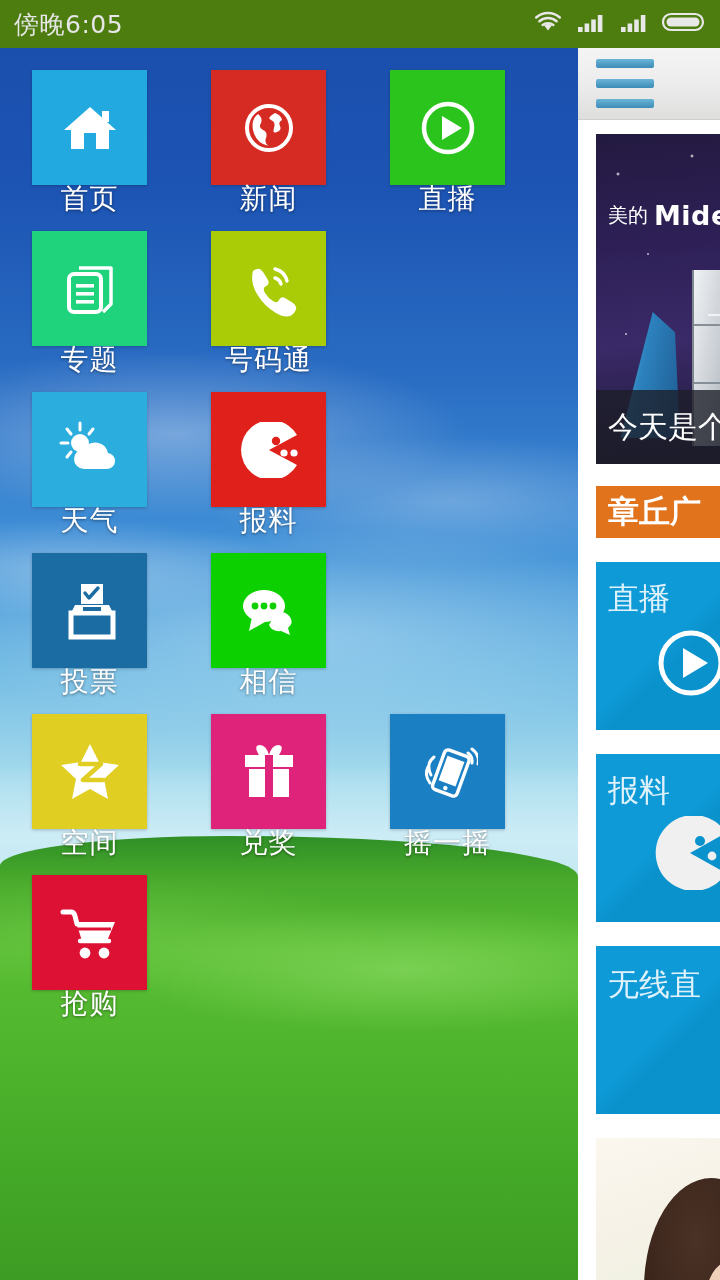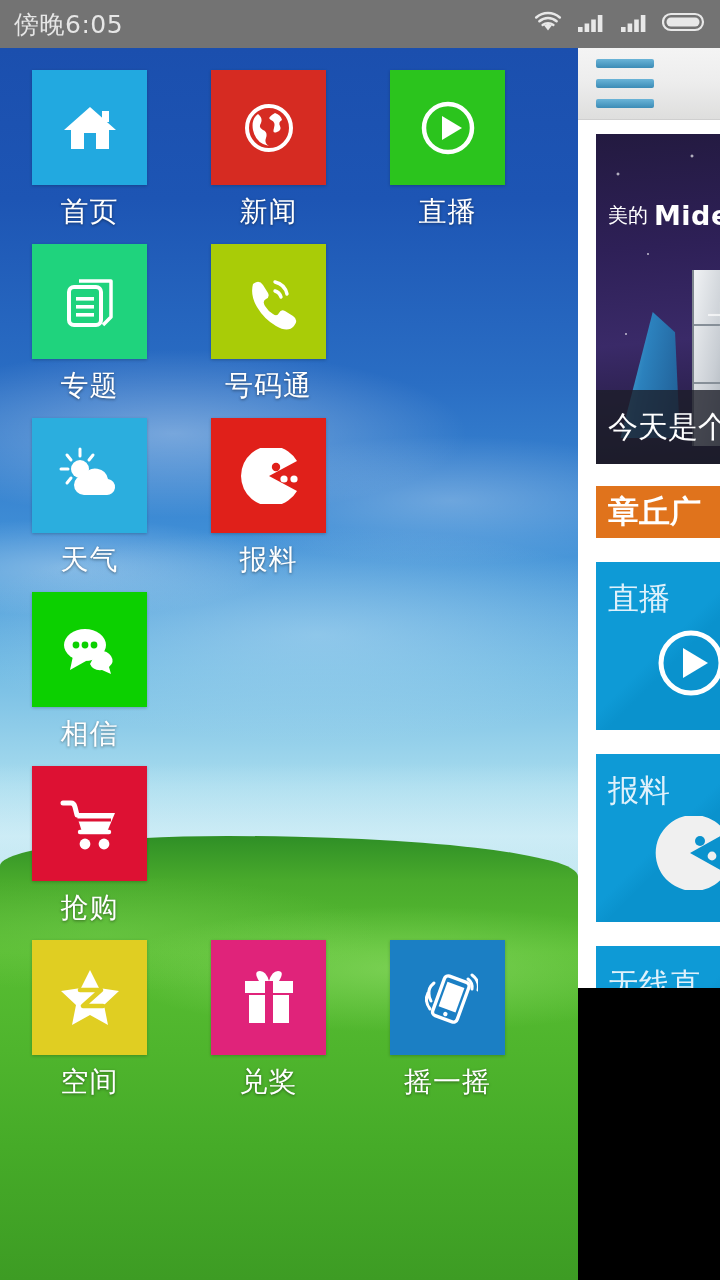--- a/index.html
+++ b/index.html
@@ -6,21 +6,21 @@
   html, body {
     width:720px; height:1280px;
     background:#000; overflow:hidden;
     font-family:"DejaVu Sans","Liberation Sans",sans-serif;
   }
   #screen { position:relative; width:720px; height:1280px; overflow:hidden; }
 
   
   #statusbar {
     position:absolute; top:0; left:0; width:720px; height:48px;
-    background:#737373; color:#e8e8e8;
+    background:#4d7c0f; color:#e8e8e8;
     display:flex; align-items:center; padding:0 14px;text-align:right;
   }
   #clock { font-size:25px; letter-spacing:0.5px; color:#e6e6e6; }
   #status-icons { margin-left:auto; display:flex; align-items:center; gap:13px; }
 
   
   #launcher {
     position:absolute; top:48px; left:0; width:578px; height:1232px;
     overflow:hidden;
   }
@@ -53,28 +53,28 @@
   }
   .grid-row { display:flex; }
   .cell { width:179px; display:flex; flex-direction:column; align-items:center; margin-bottom:18px; }
   .tile {
     width:115px; height:115px;
     display:flex; align-items:center; justify-content:center;
     box-shadow:0 1px 3px rgba(0,0,0,.22);
   }
   .tile svg { display:block; }
   .cell-label {
-    margin-top:13px; font-size:28px; color:#ffffff;
+    font-size:28px; color:#ffffff;
     text-shadow:0 1px 3px rgba(0,0,0,.45);
     letter-spacing:1px; line-height:1;
   }
 
   
   #webpanel {
-    position:absolute; top:48px; left:578px; width:142px; height:940px;
+    position:absolute; top:48px; left:578px; width:142px; height:1232px;
     background:#ffffff; overflow:hidden;
   }
   #web-header {
     height:72px; width:100%;
     background:linear-gradient(180deg,#f4f4f4 0%,#ededed 48%,#dededd 100%);
     border-bottom:1px solid #cfcfcf;
     display:flex; align-items:center; padding-left:18px;
   }
   #hamburger { display:flex; flex-direction:column; gap:11px; }
   #hamburger span {
@@ -303,54 +303,48 @@
                 <circle cx="55" cy="31" r="3.6" fill="#fff"></circle>
               </svg>
             </span>
           </div>
           <div class="cell-label">报料</div>
         </div>
       </div>
 
       <div class="grid-row">
         <div class="cell">
+          <div class="tile" style="background:#1A6CA3">
+            <span>
+              <svg width="58" height="60" viewBox="0 0 58 60">
+                <rect x="20" y="3" width="22" height="20" fill="#fff"></rect>
+                <path d="M24 12 l4 5 l9 -10" stroke="#1A6CA3" stroke-width="3.4" fill="none" stroke-linecap="round" stroke-linejoin="round"></path>
+                <path d="M14 24 H48 L52 32 H10 Z" fill="#fff"></path>
+                <rect x="10" y="32" width="42" height="24" fill="none" stroke="#fff" stroke-width="5"></rect>
+                <rect x="22" y="26" width="18" height="4" fill="#1A6CA3"></rect>
+              </svg>
+            </span>
+          </div>
+          <div class="cell-label">投票</div>
+        </div>
+        <div class="cell">
           <div class="tile" style="background:#0CD000">
             <span>
               <svg width="62" height="54" viewBox="0 0 62 54">
                 <path d="M38 28 q10 -1 14 5 q4 6 -2 11 l2 7 l-9 -4 q-9 1 -12 -6 Z" fill="#fff"></path>
                 <ellipse cx="26" cy="22" rx="21" ry="16" fill="#fff"></ellipse>
                 <path d="M14 33 l-3 14 l16 -9 Z" fill="#fff"></path>
                 <circle cx="17" cy="22" r="3.4" fill="#0CD000"></circle>
                 <circle cx="26" cy="22" r="3.4" fill="#0CD000"></circle>
                 <circle cx="35" cy="22" r="3.4" fill="#0CD000"></circle>
               </svg>
             </span>
           </div>
           <div class="cell-label">相信</div>
         </div>
-      </div>
-
-      <div class="grid-row">
-        <div class="cell">
-          <div class="tile" style="background:#DD1133">
-            <span>
-              <svg width="62" height="56" viewBox="0 0 62 56">
-                <path d="M4 7 h8 q3 0 4 4 l2 8" fill="none" stroke="#fff" stroke-width="5" stroke-linecap="round" stroke-linejoin="round"></path>
-                <path d="M17 17 H56 L48 36 H23 Z" fill="#fff"></path>
-                <path d="M19 24 H52" stroke="#DD1133" stroke-width="3"></path>
-                <path d="M21 36 H50" stroke="#fff" stroke-width="4.4" stroke-linecap="round"></path>
-                <circle cx="26" cy="48" r="5.4" fill="#fff"></circle>
-                <circle cx="45" cy="48" r="5.4" fill="#fff"></circle>
-              </svg>
-            </span>
-          </div>
-          <div class="cell-label">抢购</div>
-        </div>
-        <div class="cell"></div>
-        <div class="cell"></div>
       </div>
 
       <div class="grid-row">
         <div class="cell">
           <div class="tile" style="background:#E0CE22">
             <span>
               <svg width="64" height="60" viewBox="0 0 64 60">
                 <path d="M32 2 L41 20 L61 23 L46 37 L50 57 L32 47 L14 57 L18 37 L3 23 L23 20 Z" fill="#fff"></path>
                 <path d="M22 22 H43 L25 38 H45" stroke="#E0CE22" stroke-width="4.6" fill="none" stroke-linecap="round" stroke-linejoin="round"></path>
               </svg>
@@ -385,20 +379,40 @@
                 <path d="M16 14 q-6 5 -5 11 q0 4 2 7" fill="none" stroke="#fff" stroke-width="3" stroke-linecap="round"></path>
                 <path d="M50 10 q5 4 4 10" fill="none" stroke="#fff" stroke-width="3" stroke-linecap="round"></path>
                 <path d="M54 6 q8 6 6 15" fill="none" stroke="#fff" stroke-width="3" stroke-linecap="round"></path>
               </svg>
             </span>
           </div>
           <div class="cell-label">摇一摇</div>
         </div>
       </div>
 
+      <div class="grid-row">
+        <div class="cell">
+          <div class="tile" style="background:#DD1133">
+            <span>
+              <svg width="62" height="56" viewBox="0 0 62 56">
+                <path d="M4 7 h8 q3 0 4 4 l2 8" fill="none" stroke="#fff" stroke-width="5" stroke-linecap="round" stroke-linejoin="round"></path>
+                <path d="M17 17 H56 L48 36 H23 Z" fill="#fff"></path>
+                <path d="M19 24 H52" stroke="#DD1133" stroke-width="3"></path>
+                <path d="M21 36 H50" stroke="#fff" stroke-width="4.4" stroke-linecap="round"></path>
+                <circle cx="26" cy="48" r="5.4" fill="#fff"></circle>
+                <circle cx="45" cy="48" r="5.4" fill="#fff"></circle>
+              </svg>
+            </span>
+          </div>
+          <div class="cell-label">抢购</div>
+        </div>
+        <div class="cell"></div>
+        <div class="cell"></div>
+      </div>
+
     </div>
   </div>
 
   <div id="webpanel">
     <div id="web-header">
       <div id="hamburger">
         <span></span>
         <span></span>
         <span></span>
       </div>

